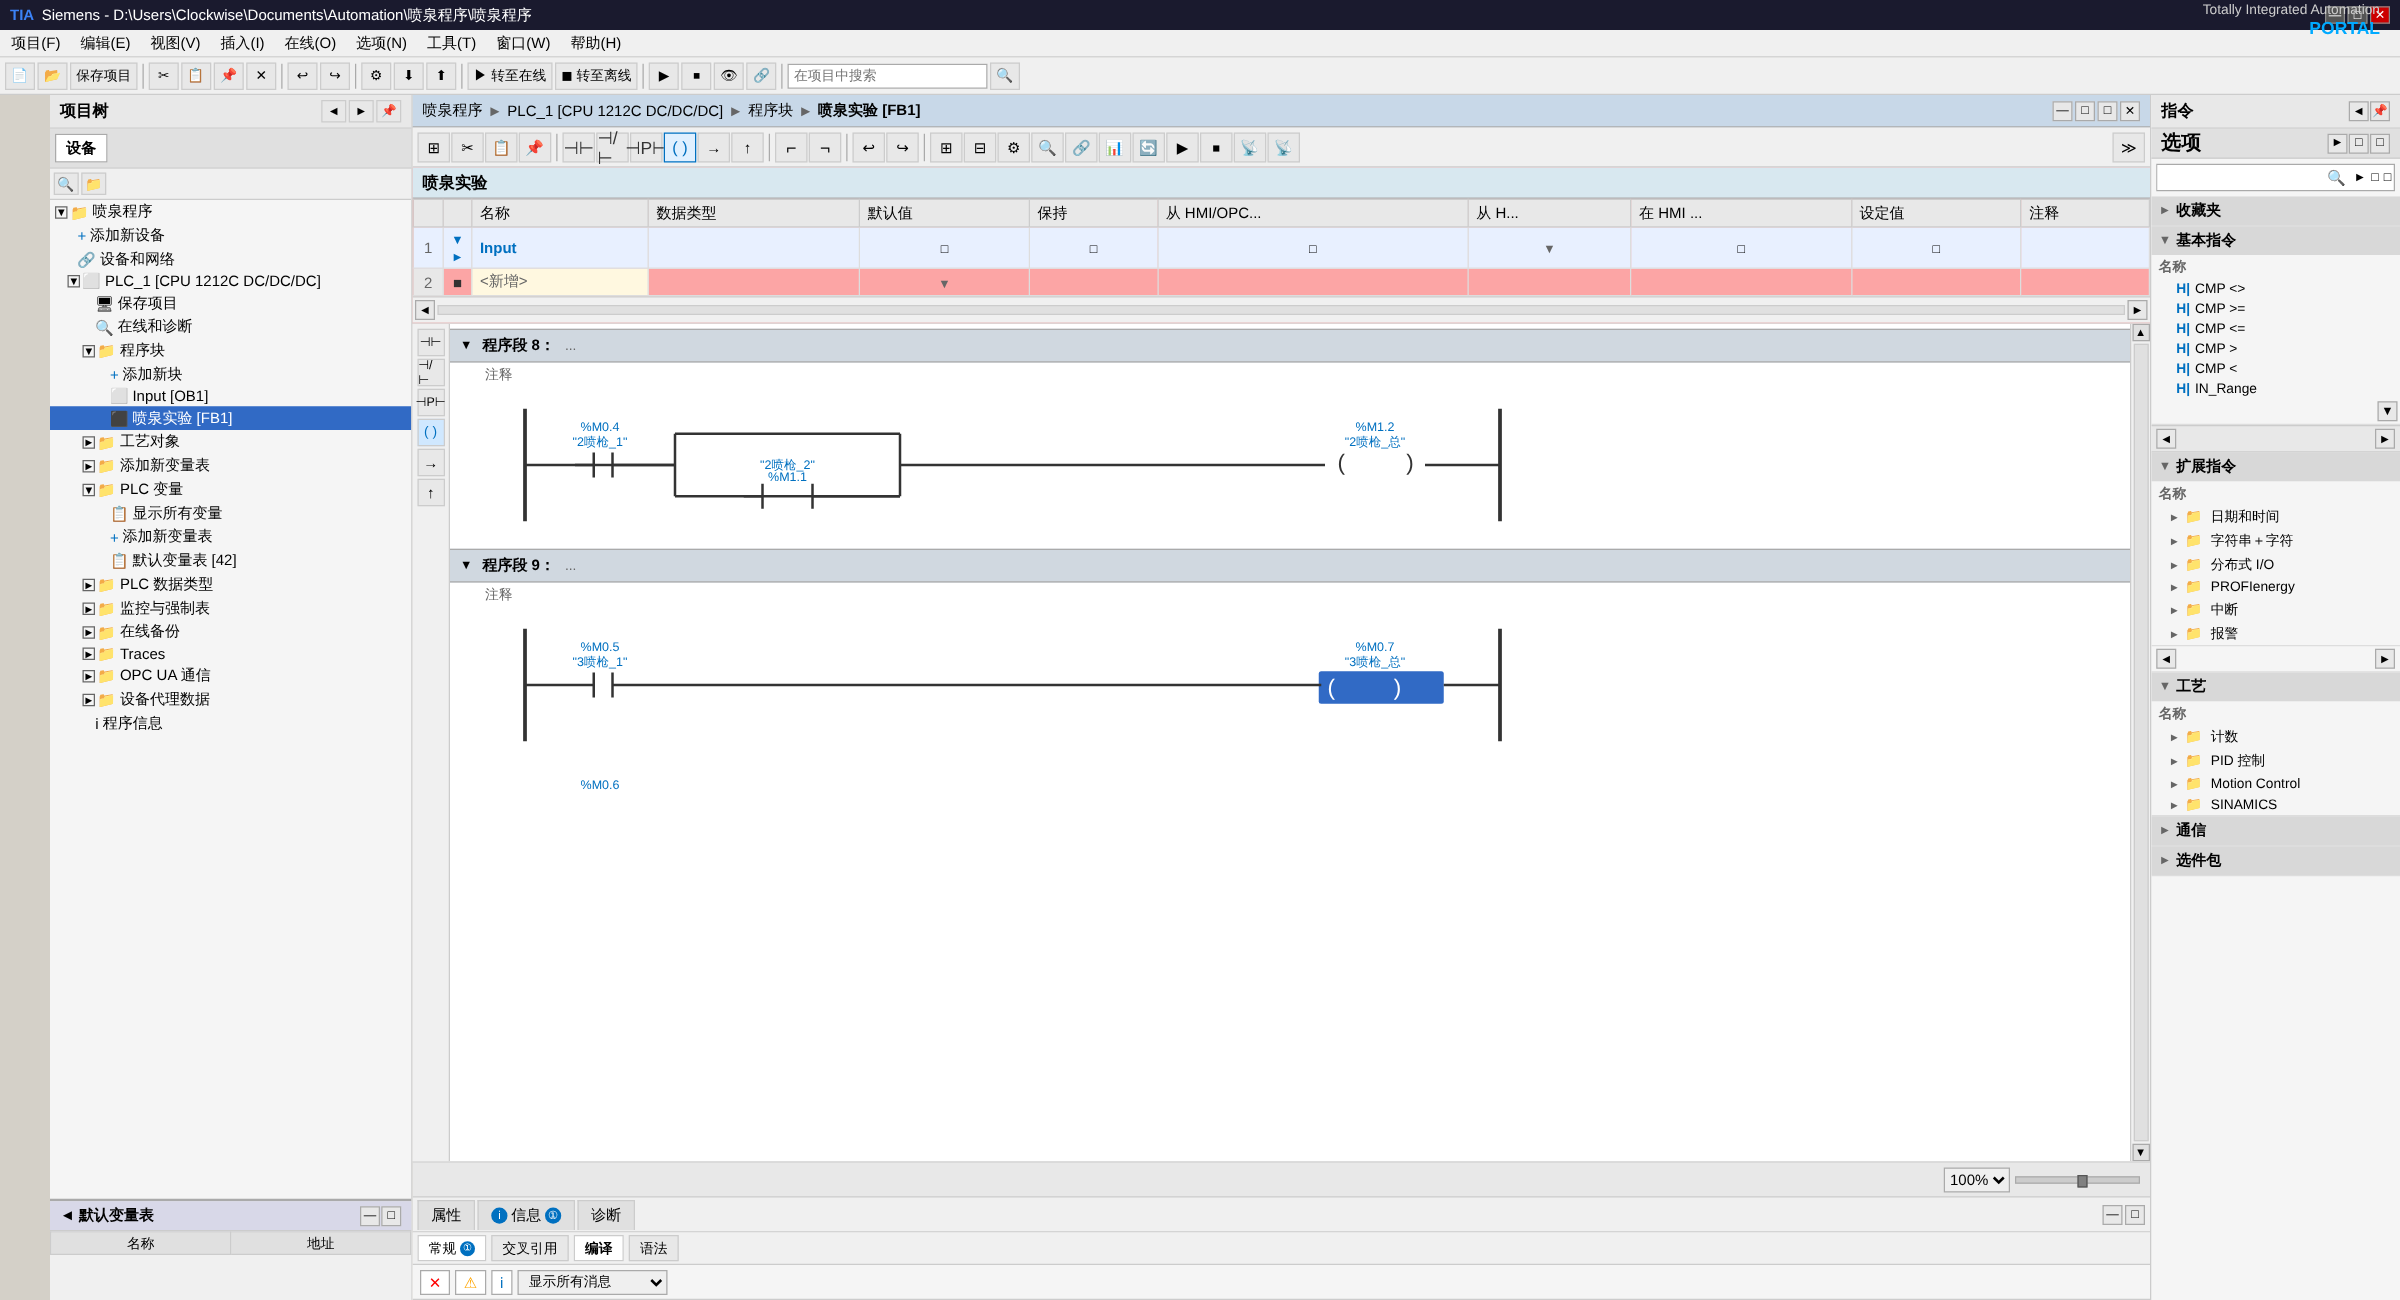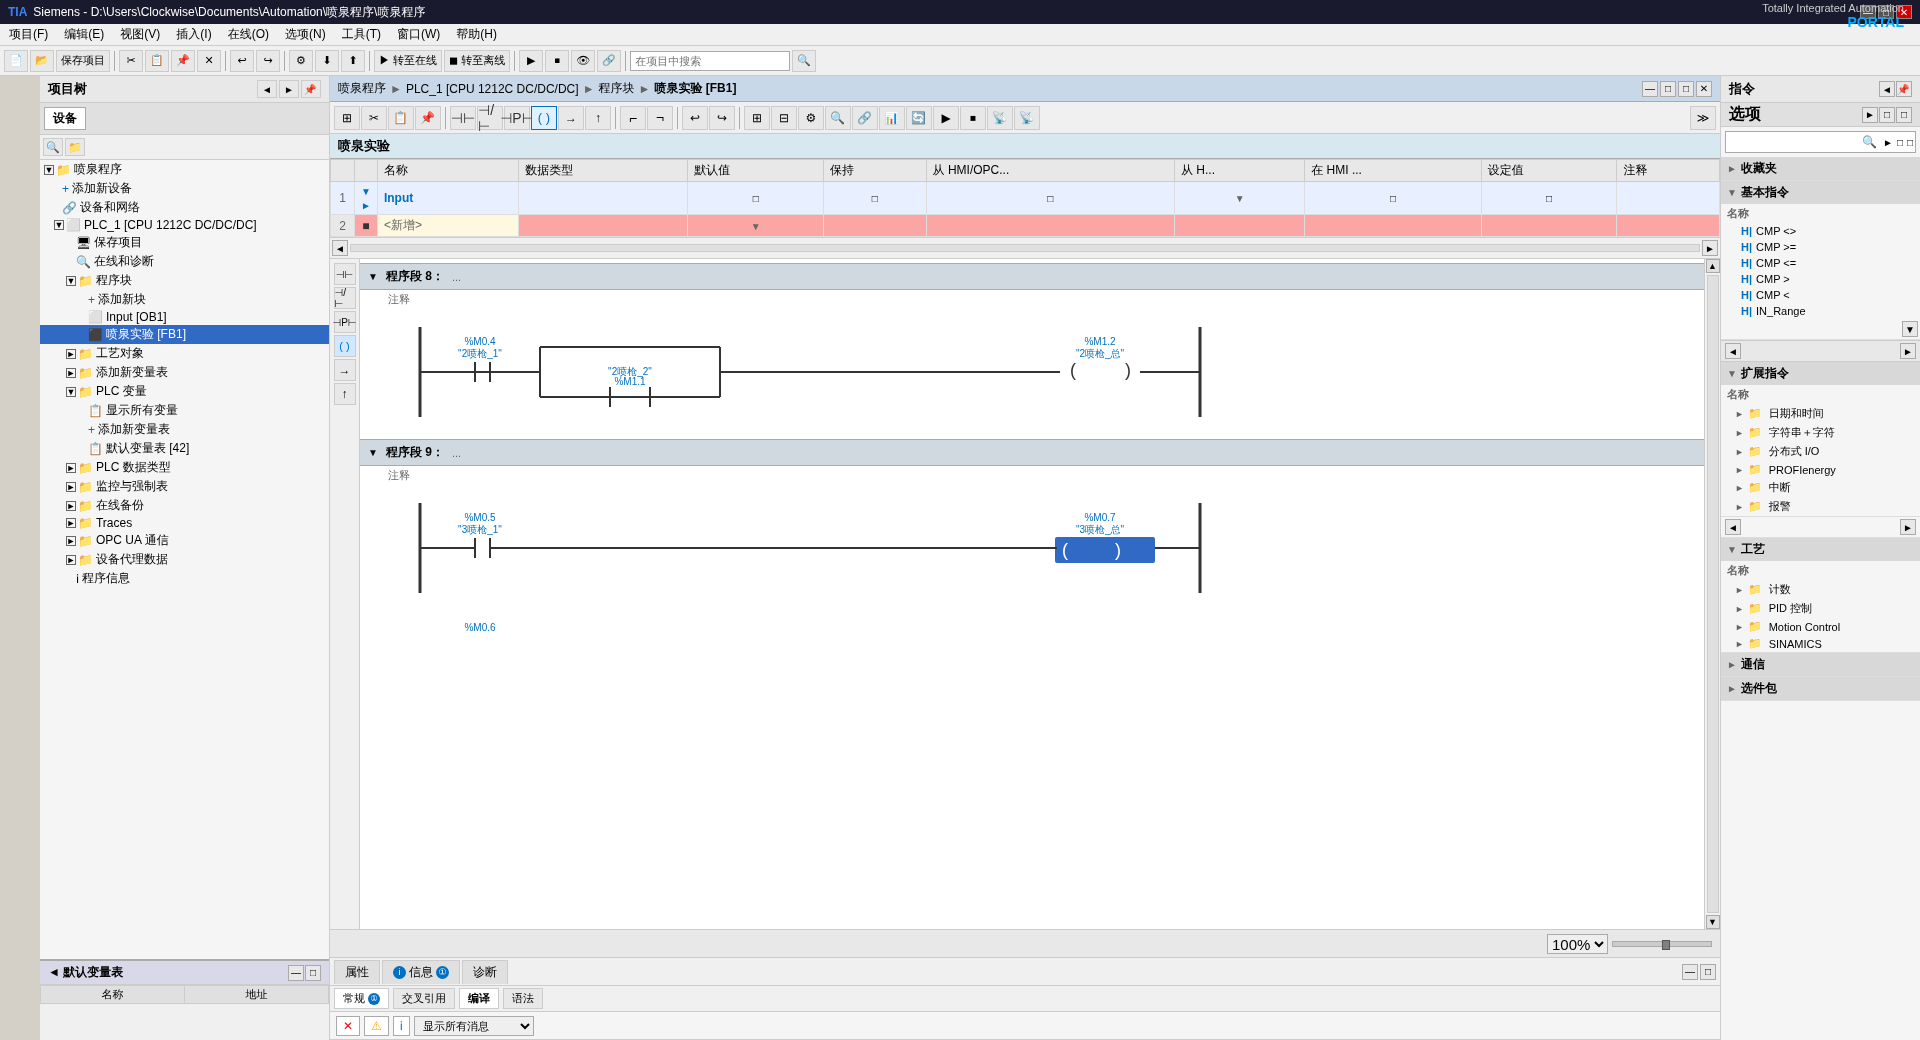--- a/index.html
+++ b/index.html
@@ -61,21 +61,21 @@
     .network-expand { font-size: 10px; }
     .network-title { font-weight: bold; font-size: 12px; }
     .network-comment { font-size: 11px; color: #666; margin-left: 20px; padding: 2px 8px; }
 
     
     .ladder-svg { display: block; }
 
     
     #editor-statusbar { height: 28px; background: #e8e8e8; border-top: 1px solid #ccc; display: flex; align-items: center; justify-content: space-between; padding: 0 8px; font-size: 12px; }
     .zoom-control { display: flex; align-items: center; gap: 4px; }
-    .zoom-select { height: 20px; font-size: 15px; border: 1px solid #aaa; }
+    .zoom-select { height: 20px; font-size: 12px; border: 1px solid #aaa; }
     .msg-btn { height: 20px; padding: 0 6px; background: white; border: 1px solid #aaa; font-size: 11px; cursor: pointer; display: flex; align-items: center; }
     .msg-icon-err { color: red; font-size: 12px; }
     .msg-icon-warn { color: #ffa500; font-size: 12px; }
     .msg-icon-info { color: #0070c0; font-size: 12px; }
     .msg-filter { font-size: 11px; border: 1px solid #aaa; height: 20px; padding: 0 4px; width: 120px; }
 
     
     #right-panel { width: 200px; background: #f5f5f5; border-left: 1px solid #ccc; display: flex; flex-direction: column; overflow: hidden; }
     #right-header { background: #e8e8e8; padding: 4px 8px; font-weight: bold; font-size: 13px; border-bottom: 1px solid #ccc; display: flex; justify-content: space-between; align-items: center; }
     #right-search { padding: 4px; }

